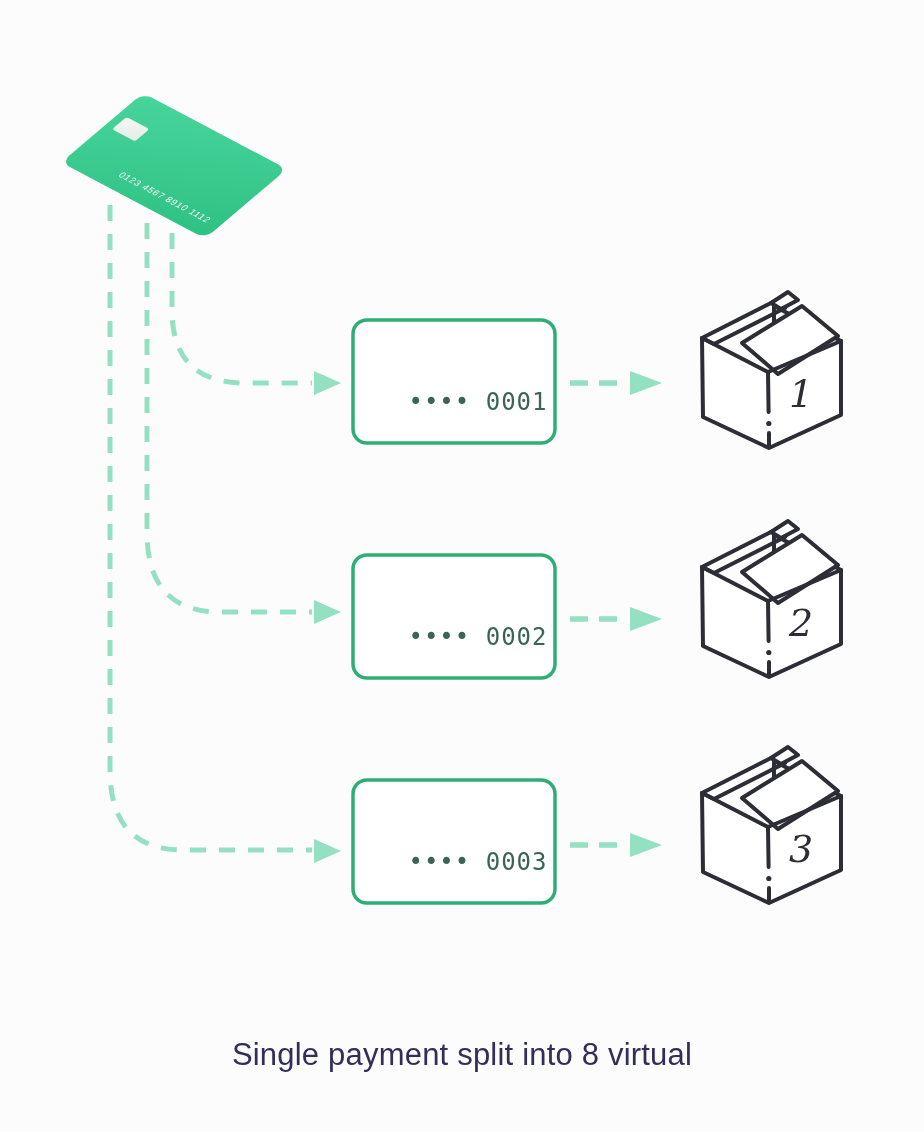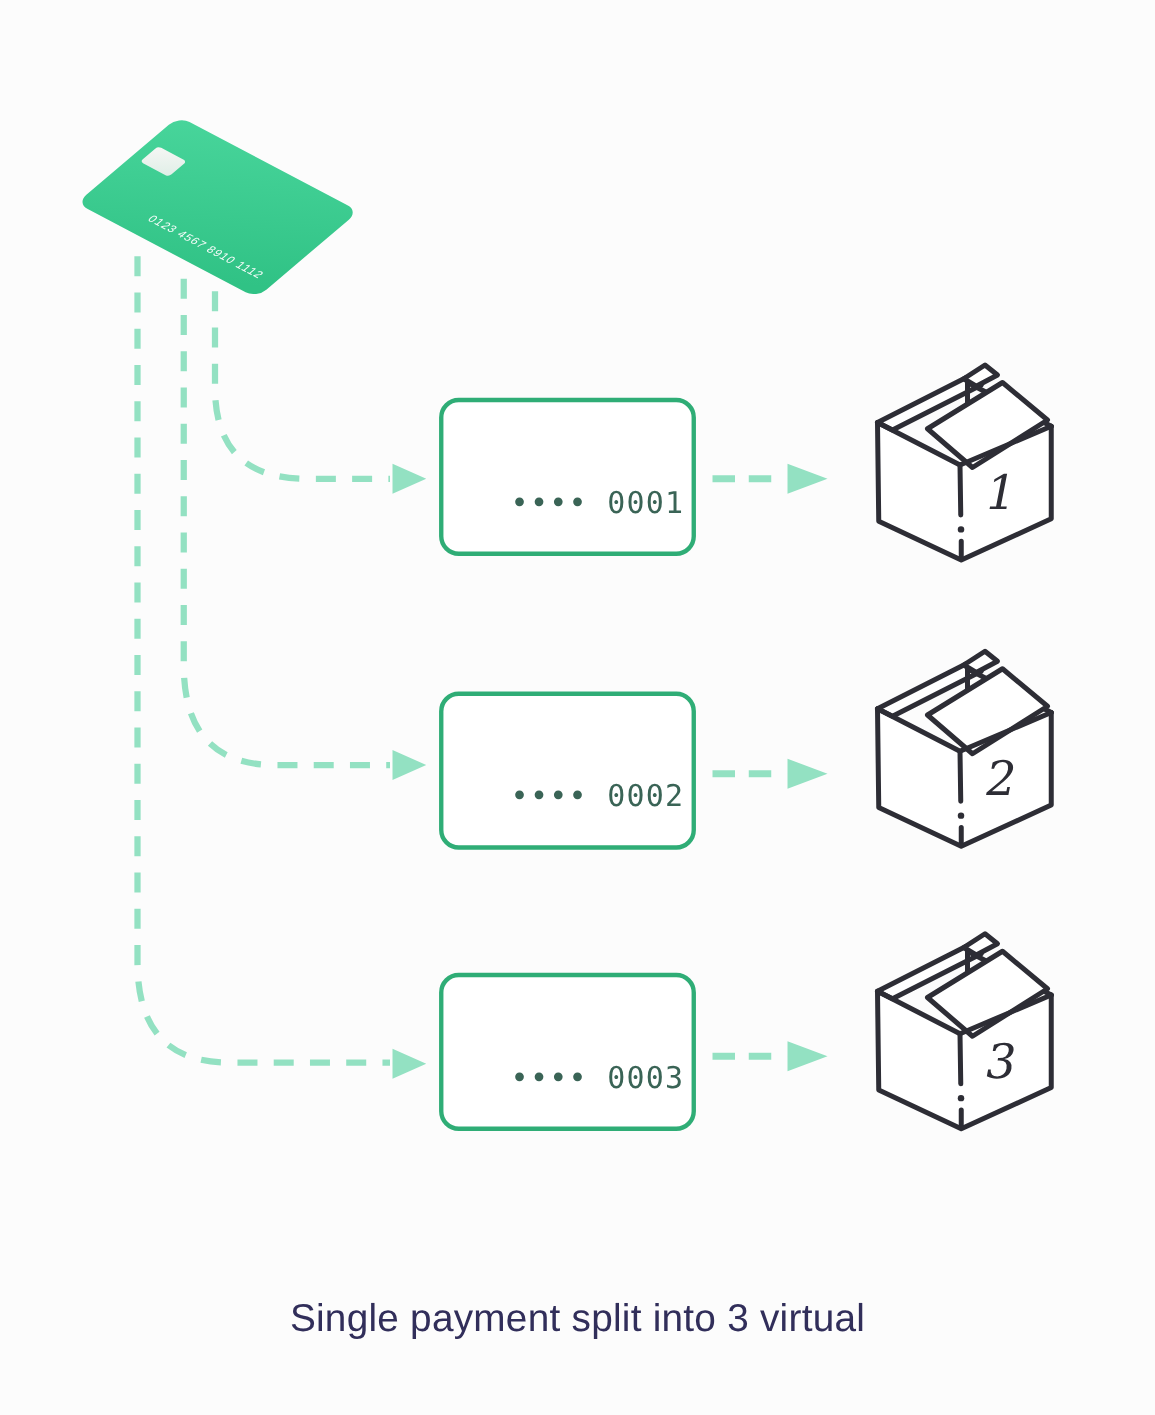--- a/index.html
+++ b/index.html
@@ -123,13 +123,13 @@
   <g transform="translate(695,519)">
     <use href="#box-shape"></use>
     <text class="box-number" x="106" y="117" text-anchor="middle">2</text>
   </g>
   <g transform="translate(695,745)">
     <use href="#box-shape"></use>
     <text class="box-number" x="106" y="117" text-anchor="middle">3</text>
   </g>
 </svg>
 
-<div class="caption">Single payment split into 3 virtual</div>
+<div class="caption">Single payment split into 8 virtual</div>
 
 </body></html>

